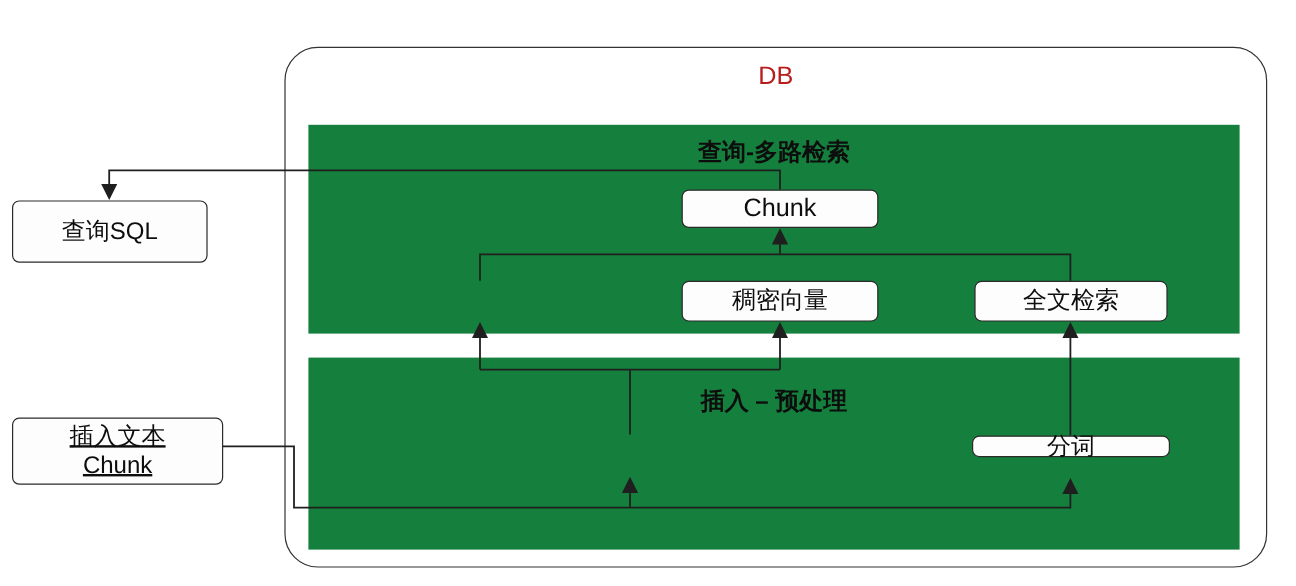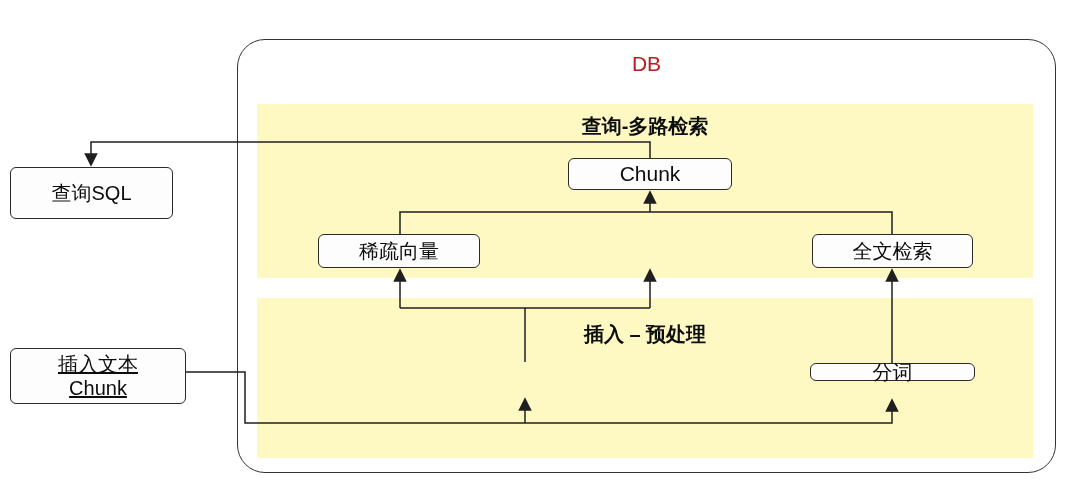--- a/index.html
+++ b/index.html
@@ -34,21 +34,21 @@
     width: 819px;
     text-align: center;
     font-size: 21px;
     color: #b91c1c;
     z-index: 1;
   }
   .section {
     position: absolute;
     left: 257px;
     width: 776px;
-    background: #fef9c3;
+    background: #15803d;
     z-index: 1;
   }
   .section-query { top: 104px; height: 174px; }
   .section-insert { top: 298px; height: 160px; }
   .section-label {
     width: 100%;
     text-align: center;
     font-weight: 700;
     font-size: 20px;
     color: #0d0d0d;
@@ -129,24 +129,24 @@
 
   <div class="node node-insert-chunk">
     <span>插入文本</span>
     <span>Chunk</span>
   </div>
 
   <div class="node node-rerank">
     <span>Chunk</span>
   </div>
 
-  <div class="node node-sparse">
-    <span>稀疏向量</span>
+
+  <div class="node node-dense">
+    <span>稠密向量</span>
   </div>
-
 
   <div class="node node-fulltext">
     <span>全文检索</span>
   </div>
 
 
   <div class="node node-tokenizer">
     <span>分词</span>
   </div>
 

